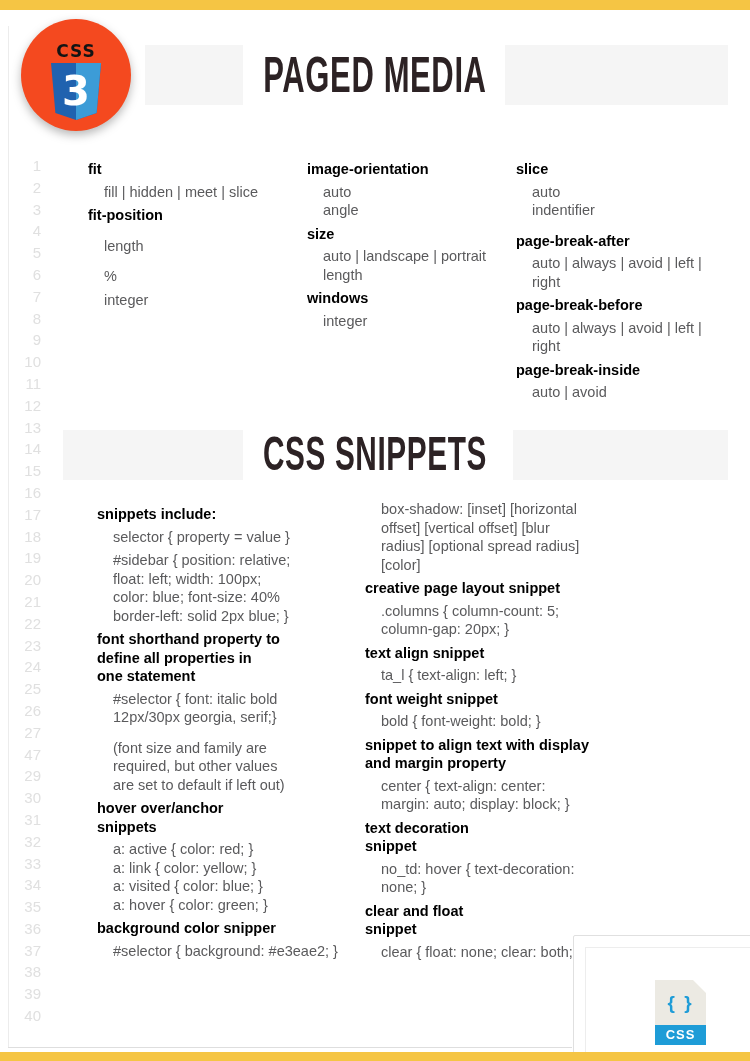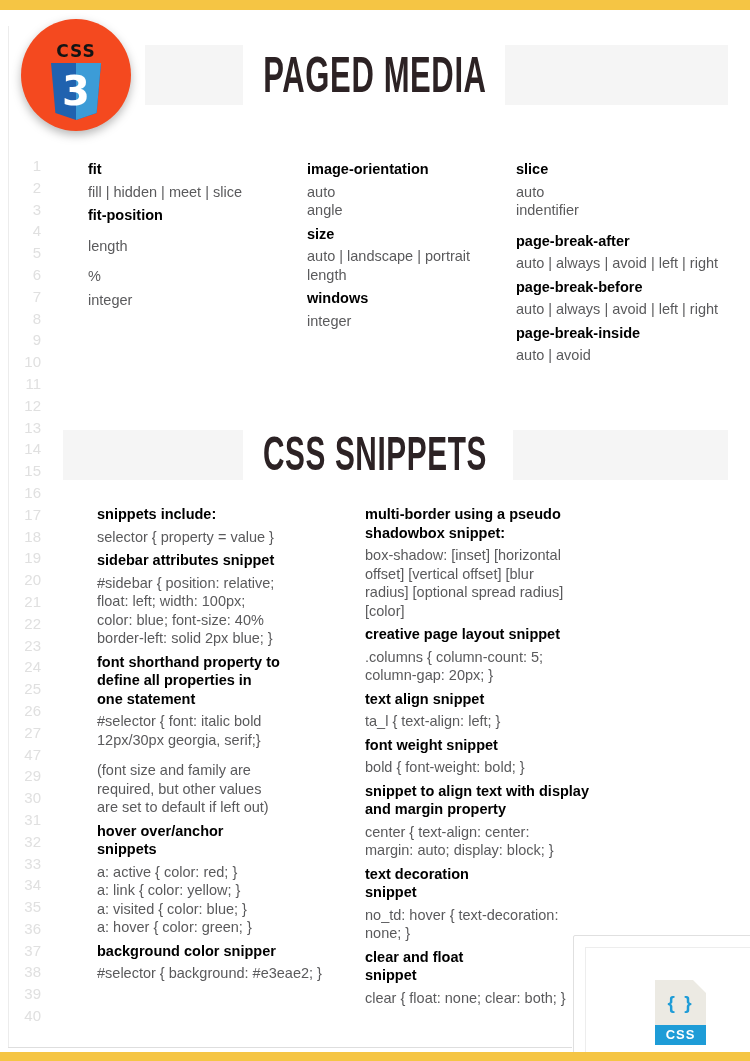--- a/index.html
+++ b/index.html
@@ -33,21 +33,21 @@
   #title-css-snippets { top:428px; height:52px; line-height:52px; font-size:48px; }
 
   .line-numbers {
     position:absolute; left:14px; top:155px; width:27px; text-align:right;
     font-size:15px; color:#e0e0e0;
   }
   .line-num { height:21.8px; line-height:21.8px; }
 
   .col { position:absolute; font-size:14.5px; line-height:18.5px; color:#5a5a5c; }
   .col .h { color:#000000; font-weight:bold; margin:5px 0 4px; white-space:pre-line; }
-  .col .v { margin:0 0 5px; white-space:pre-line; }
+  .col .v { margin:0 16px 5px; white-space:pre-line; }
   .col .gap { margin-top:12px; }
 
   #pm-col1 { left:88px;  top:155px; width:222px; }
   #pm-col2 { left:307px; top:155px; width:215px; }
   #pm-col3 { left:516px; top:155px; width:232px; }
   #sn-col1 { left:97px;  top:500px; width:262px; }
   #sn-col2 { left:365px; top:500px; width:306px; }
 
   .footer-card {
     position:absolute; left:573px; top:935px; width:195px; height:118px;
@@ -168,21 +168,20 @@
     <div class="v">auto | avoid</div>
   </div>
 
 <div class="side-rect" id="rect-sn-left"></div>
 <div class="side-rect" id="rect-sn-right"></div>
 <div class="big-title" id="title-css-snippets">CSS SNIPPETS</div>
 
 <div class="col" id="sn-col1">
     <div class="h">snippets include:</div>
     <div class="v">selector { property = value }</div>
-    <div class="h">sidebar attributes snippet</div>
     <div class="v">#sidebar { position: relative;
 float: left; width: 100px;
 color: blue; font-size: 40%
 border-left: solid 2px blue; }</div>
     <div class="h">font shorthand property to
 define all properties in
 one statement</div>
     <div class="v">#selector { font: italic bold
 12px/30px georgia, serif;}</div>
     <div class="v gap">(font size and family are
@@ -191,22 +190,20 @@
     <div class="h">hover over/anchor
 snippets</div>
     <div class="v">a: active { color: red; }
 a: link { color: yellow; }
 a: visited { color: blue; }
 a: hover { color: green; }</div>
     <div class="h">background color snipper</div>
     <div class="v">#selector { background: #e3eae2; }</div>
   </div>
 <div class="col" id="sn-col2">
-    <div class="h">multi-border using a pseudo
-shadowbox snippet:</div>
     <div class="v">box-shadow: [inset] [horizontal
 offset] [vertical offset] [blur
 radius] [optional spread radius]
 [color]</div>
     <div class="h">creative page layout snippet</div>
     <div class="v">.columns { column-count: 5;
 column-gap: 20px; }</div>
     <div class="h">text align snippet</div>
     <div class="v">ta_l { text-align: left; }</div>
     <div class="h">font weight snippet</div>

